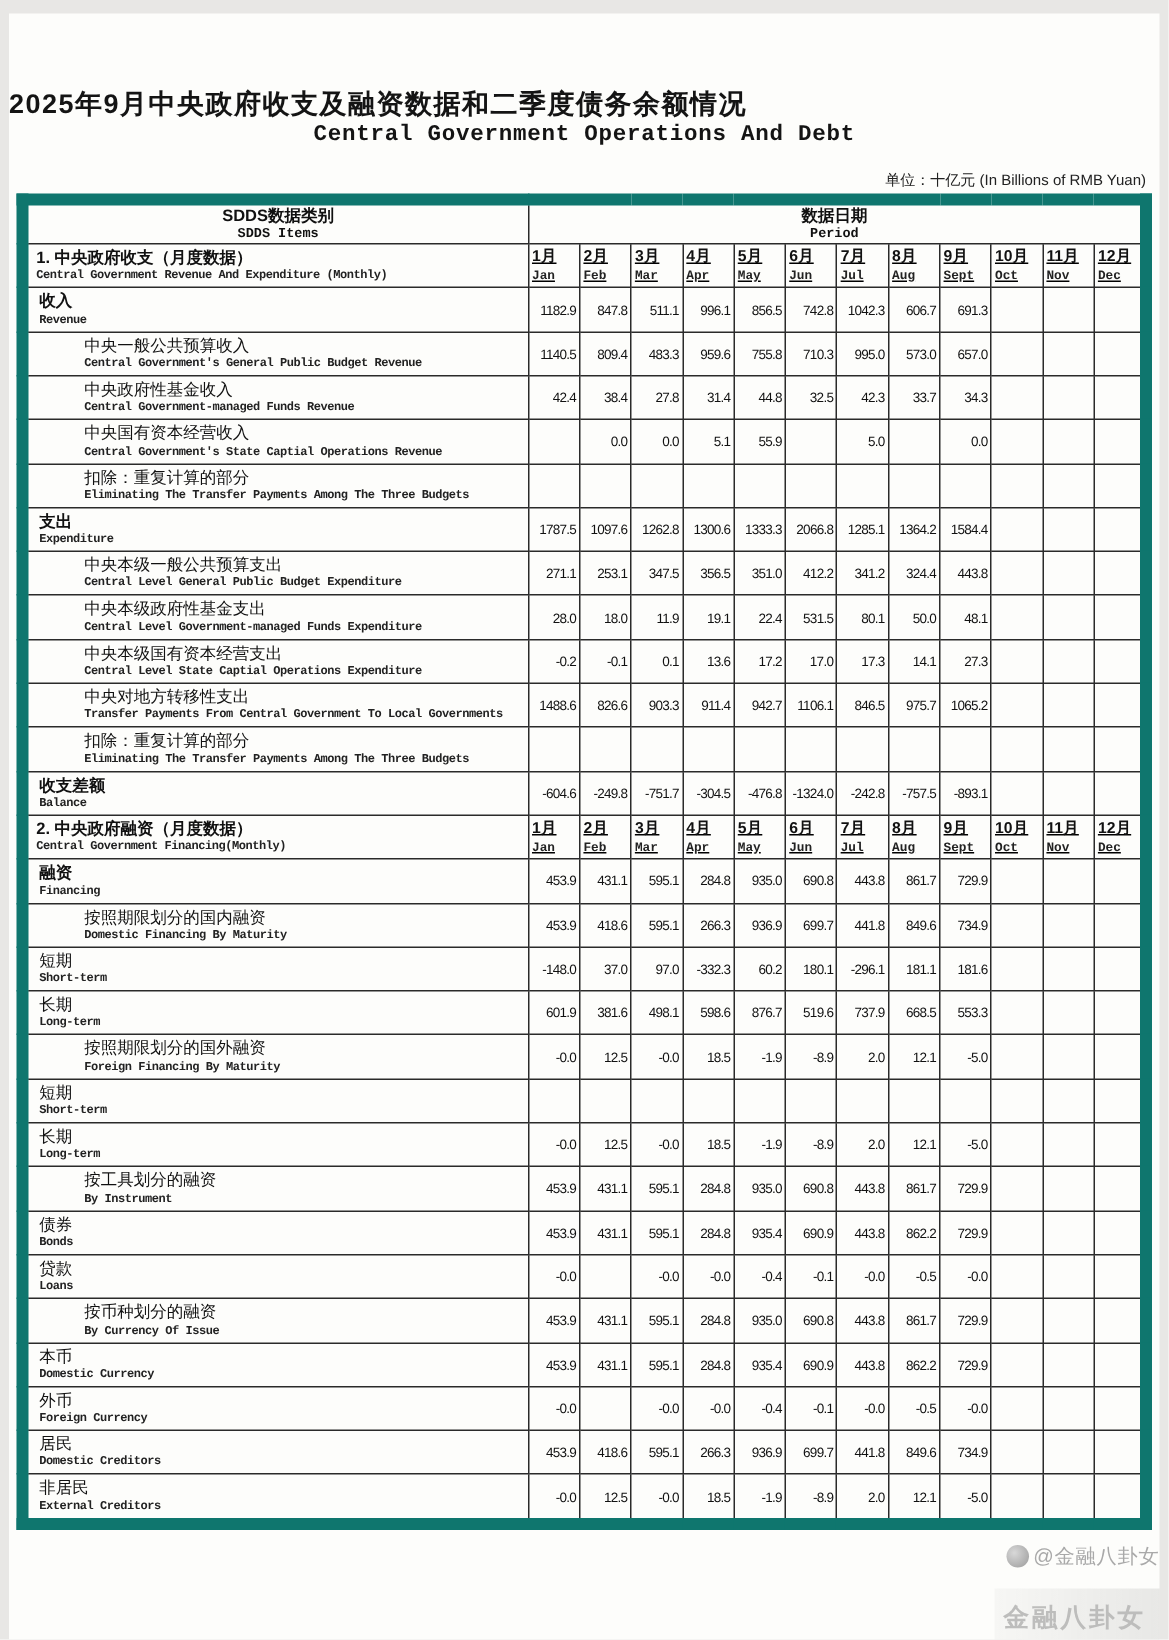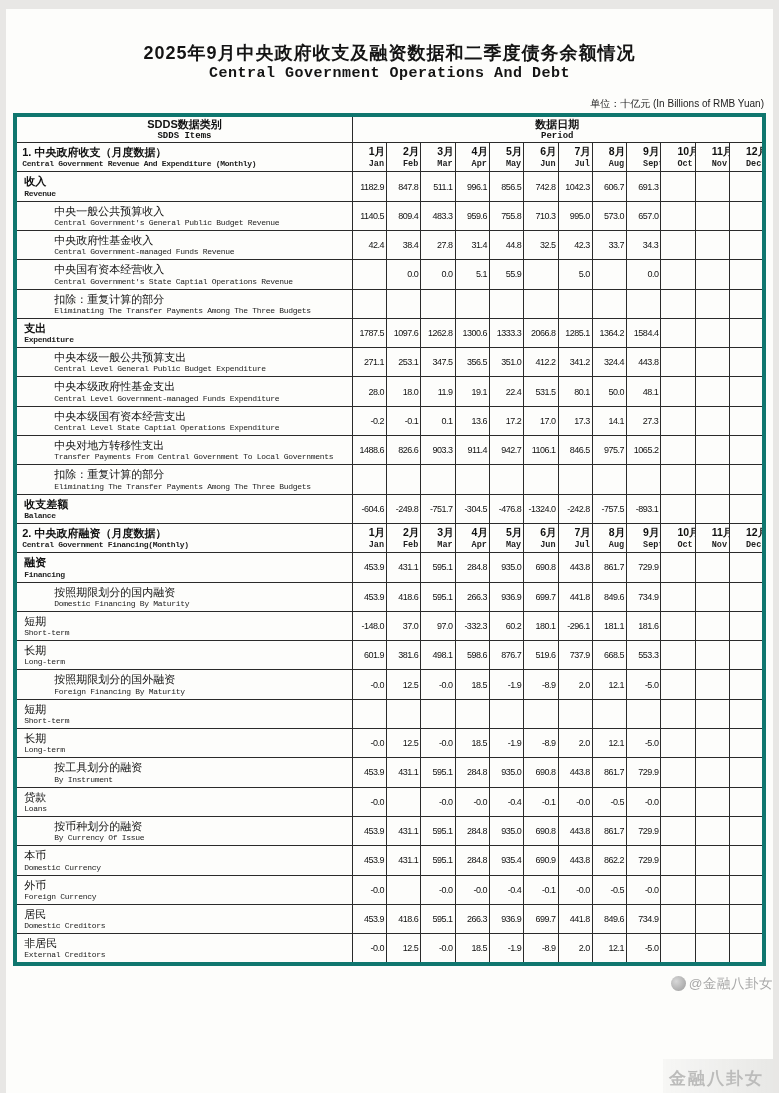--- a/index.html
+++ b/index.html
@@ -8,55 +8,55 @@
     width:779px; height:1093px;
     background:#e8e7e5;
     font-family:"Liberation Sans", sans-serif;
     position:relative; overflow:hidden;
   }
   .page {
     position:absolute; left:6px; top:9px; right:6px; bottom:0;
     background:#fdfdfb;
   }
   .title-cn {
-    margin-top:32px; text-align:center;
+    margin-top:48px; 
     font-size:18px; font-weight:bold; letter-spacing:1px; color:#141414;
   }
   .title-en {
     margin-top:0; text-align:center;
     font-family:"Liberation Mono", monospace;
     font-size:15px; font-weight:bold; letter-spacing:0.5px; color:#141414;
   }
   .unit-note {
     width:749px; margin:15px auto 2px; text-align:right;
     font-size:10px; color:#222;
   }
   table {
     width:749px; margin:0 auto;
     border-collapse:collapse; table-layout:fixed;
-    border:4px solid #0f766e;
+    border:8px solid #0f766e;
   }
   td { border:1px solid #2a2a2a; vertical-align:middle; overflow:hidden; padding:0; }
   tr { height:29px; }
   .head-row { height:27px; }
   .head-row td { text-align:center; }
   .head-cn { font-size:11px; font-weight:bold; color:#111; line-height:1.3; }
   .head-en { font-size:9px; font-weight:bold; color:#111;
              font-family:"Liberation Mono", monospace; line-height:1.2; }
   .label-cell { padding:2px 3px 2px 7px; }
   .cn { font-size:11px; color:#111; line-height:1.3; white-space:nowrap; }
   .en { font-size:8px; color:#222; line-height:1.25; white-space:nowrap;
-        font-family:"Liberation Mono", monospace; letter-spacing:-0.3px; }
+        font-family:"Liberation Mono", monospace; letter-spacing:-0.3px;font-weight:bold; }
   .indent1 { padding-left:37px; }
   .indent2 { }
   .boldrow .cn, .boldrow .en { font-weight:bold; }
   .section-row .label-cell { padding-left:5px; }
   .section-row .cn { font-weight:bold; }
   .section-row .en { font-weight:bold; }
-  .month-cell { text-align:left; padding:1px 16px; }
+  .month-cell { text-align:left; padding:1px 2px;text-decoration:underline; }
   .month-cell .cn { font-size:10.5px; font-weight:bold; }
   .month-cell .en { font-size:8.5px; font-weight:bold; letter-spacing:0; }
   .val-cell {
     font-size:9px; letter-spacing:-0.5px; text-align:right;
     padding:0 2px 0 0; color:#111;
   }
   .watermark {
     margin-top:9px; text-align:right;
     color:#a9a9a9; font-size:13.5px; letter-spacing:0.5px;
   }
@@ -573,20 +573,38 @@
           <td class="val-cell">690.8</td>
           <td class="val-cell">443.8</td>
           <td class="val-cell">861.7</td>
           <td class="val-cell">729.9</td>
           <td class="val-cell"></td>
           <td class="val-cell"></td>
           <td class="val-cell"></td>
         </tr>
         <tr>
           <td class="label-cell indent2">
+            <div class="cn">债券</div>
+            <div class="en">Bonds</div>
+          </td>
+          <td class="val-cell">453.9</td>
+          <td class="val-cell">431.1</td>
+          <td class="val-cell">595.1</td>
+          <td class="val-cell">284.8</td>
+          <td class="val-cell">935.4</td>
+          <td class="val-cell">690.9</td>
+          <td class="val-cell">443.8</td>
+          <td class="val-cell">862.2</td>
+          <td class="val-cell">729.9</td>
+          <td class="val-cell"></td>
+          <td class="val-cell"></td>
+          <td class="val-cell"></td>
+        </tr>
+        <tr>
+          <td class="label-cell indent2">
             <div class="cn">贷款</div>
             <div class="en">Loans</div>
           </td>
           <td class="val-cell">-0.0</td>
           <td class="val-cell"></td>
           <td class="val-cell">-0.0</td>
           <td class="val-cell">-0.0</td>
           <td class="val-cell">-0.4</td>
           <td class="val-cell">-0.1</td>
           <td class="val-cell">-0.0</td>

